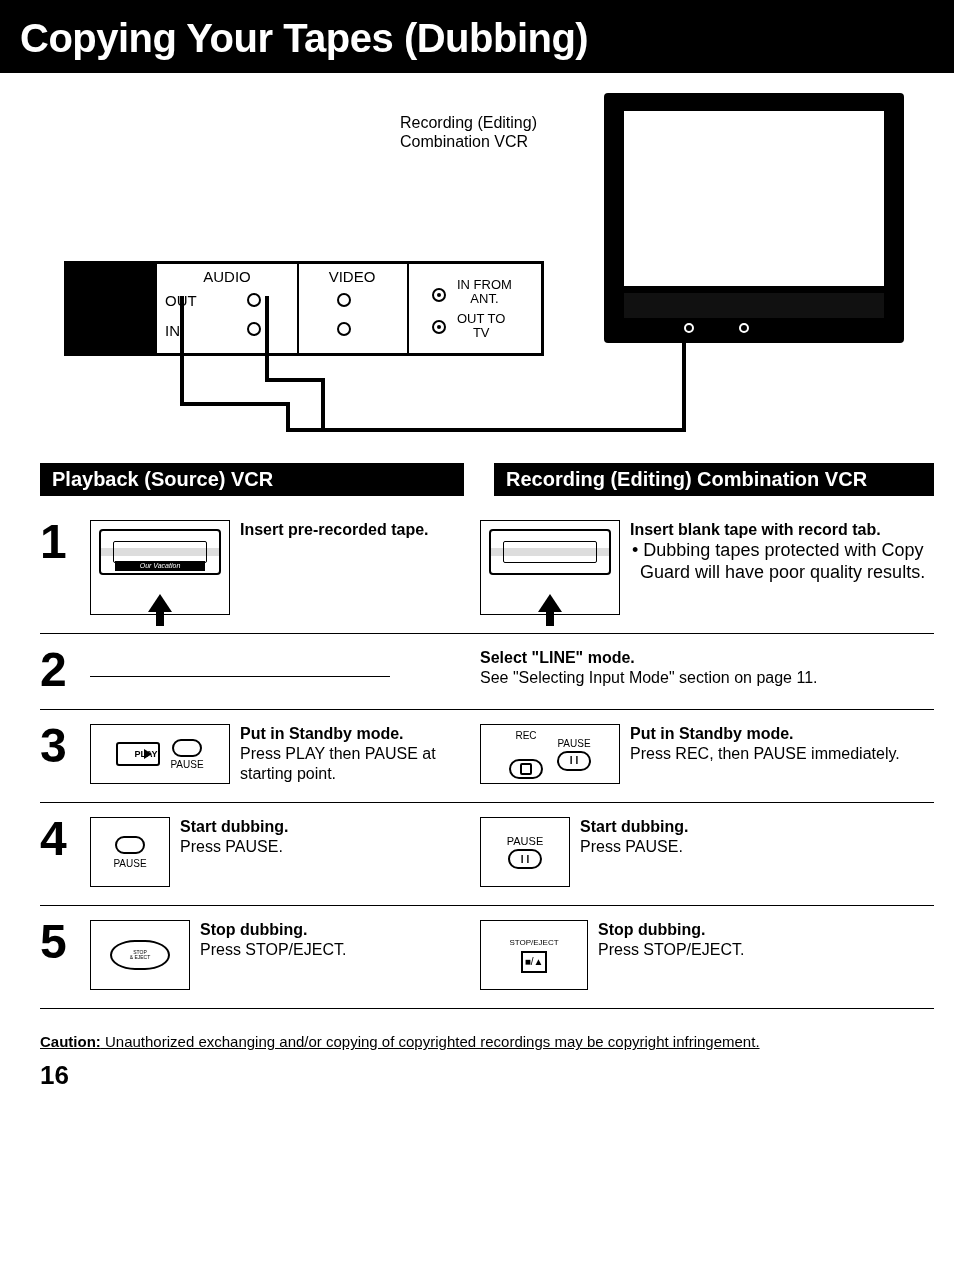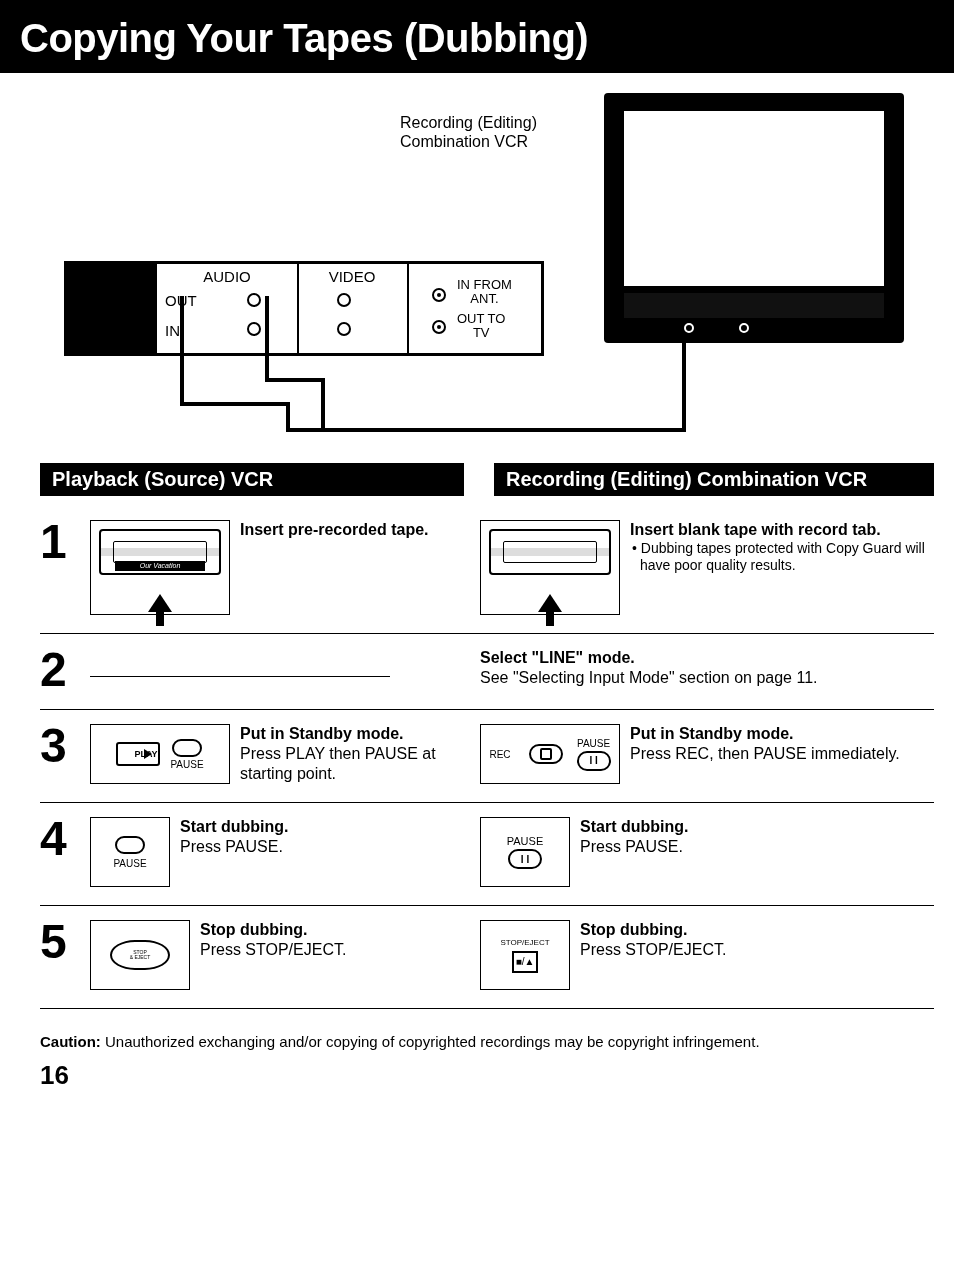--- a/index.html
+++ b/index.html
@@ -52,41 +52,41 @@
   .col-header.right { width: 440px; }
   
   .step-row { display: flex; align-items: flex-start; border-bottom: 1.5px solid #000; padding: 14px 0 18px; gap: 10px; }
   .step-row.noborder { border-bottom: none; }
   .step-num { font-size: 48px; font-weight: bold; line-height: 0.9; width: 40px; font-family: Arial, sans-serif; }
   .step-left { flex: 0 0 380px; display: flex; gap: 10px; align-items: flex-start; }
   .step-right { flex: 1; display: flex; gap: 10px; align-items: flex-start; }
   .icon-box { border: 1.5px solid #000; display: flex; align-items: center; justify-content: center; flex-shrink: 0; background: #fff; }
   .txt strong { font-weight: 900; }
   .txt { font-size: 16px; line-height: 1.25; }
-  .bullet { font-size: 14px; line-height: 1.2; padding-left: 10px; text-indent: -8px; }
+  .bullet { font-size: 18px; line-height: 1.2; padding-left: 10px; text-indent: -8px; }
   .bullet::before { content: "• "; }
   
   
   .cassette-icon { width: 140px; height: 95px; position: relative; }
   .cassette-icon .slot { position: absolute; left: 8px; right: 8px; top: 8px; height: 46px; border: 2px solid #000; border-radius: 4px; background: linear-gradient(#fff 40%, #ddd 40%, #ddd 60%, #fff 60%); }
   .cassette-icon .slot::after { content: ""; position: absolute; left: 12px; right: 12px; top: 10px; bottom: 10px; border: 1px solid #000; border-radius: 2px; }
   .cassette-icon .arrow { position: absolute; left: 50%; bottom: 2px; transform: translateX(-50%); width: 0; height: 0; border-left: 12px solid transparent; border-right: 12px solid transparent; border-bottom: 18px solid #000; }
   .cassette-icon .arrow::after { content: ""; position: absolute; left: -4px; top: 16px; width: 8px; height: 16px; background: #000; }
   .cassette-icon .label-strip { position: absolute; left: 24px; right: 24px; top: 40px; height: 10px; background: #000; color: #fff; font-size: 7px; font-style: italic; text-align: center; line-height: 10px; }
   .play-btn { position: relative; width: 44px; height: 24px; border: 2px solid #000; border-radius: 3px; display: flex; align-items: center; justify-content: flex-start; padding-left: 16px; font-size: 9px; font-weight: bold; }
   .play-btn::after { content: ""; position: absolute; right: 6px; width: 0; height: 0; border-left: 8px solid #000; border-top: 5px solid transparent; border-bottom: 5px solid transparent; }
   .pause-btn { width: 30px; height: 18px; border: 2px solid #000; border-radius: 10px; }
   .rec-btn { width: 34px; height: 20px; border: 2px solid #000; border-radius: 12px; display: flex; align-items: center; justify-content: center; }
   .rec-btn::after { content: ""; width: 8px; height: 8px; border: 2px solid #000; border-radius: 2px; }
   .pause2-btn { width: 34px; height: 20px; border: 2px solid #000; border-radius: 12px; display: flex; align-items: center; justify-content: center; gap: 3px; font-size: 10px; font-weight: bold; }
   .stopej-btn { width: 60px; height: 30px; border: 2px solid #000; border-radius: 50%/60%; display: flex; flex-direction: column; align-items: center; justify-content: center; font-size: 5px; line-height: 1; }
   .small-sq { width: 26px; height: 22px; border: 2px solid #000; display: flex; align-items: center; justify-content: center; font-size: 10px; }
   
   .hr-dash { border: none; border-top: 1.5px solid #000; margin: 0; }
-  .caution { font-size: 15px; margin: 24px 0 10px; }
+  .caution { font-size: 15px; margin: 24px 0 10px; text-decoration: underline; }
   .caution strong { font-weight: 900; }
   .page-num { font-size: 26px; font-weight: 900; margin-top: 4px; }
 </style>
 </head>
 <body>
 
 <div class="title-bar">
   <h1>Copying Your Tapes (Dubbing)</h1>
 </div>
 
@@ -190,21 +190,21 @@
           <span style="font-size:10px">PAUSE</span>
         </div>
       </div>
       <div class="txt">
         <strong>Put in Standby mode.</strong><br>
         <span>Press PLAY then PAUSE at starting point.</span>
       </div>
     </div>
     <div class="step-right">
       <div class="icon-box" style="width:140px;height:60px;gap:14px;padding:6px">
-        <div style="display:flex;flex-direction:row;align-items:center;gap:18px">
+        <div style="display:flex;flex-direction:column;align-items:center;gap:18px">
           <span style="font-size:10px">REC</span>
           <div class="rec-btn"></div>
         </div>
         <div style="display:flex;flex-direction:column;align-items:center;gap:2px">
           <span style="font-size:10px">PAUSE</span>
           <div class="pause2-btn">I I</div>
         </div>
       </div>
       <div class="txt">
         <strong>Put in Standby mode.</strong><br>
@@ -245,21 +245,21 @@
           <span style="white-space:pre-line;text-align:center">STOP
 &amp; EJECT</span>
         </div>
       </div>
       <div class="txt">
         <strong>Stop dubbing.</strong><br>
         <span>Press STOP/EJECT.</span>
       </div>
     </div>
     <div class="step-right">
-      <div class="icon-box" style="width:90px;height:70px;flex-direction:column;gap:4px">
+      <div class="icon-box" style="width:108px;height:70px;flex-direction:column;gap:4px">
         <span style="font-size:8px">STOP/EJECT</span>
         <div class="small-sq">■/▲</div>
       </div>
       <div class="txt">
         <strong>Stop dubbing.</strong><br>
         <span>Press STOP/EJECT.</span>
       </div>
     </div>
   </div>
   <hr class="hr-dash">

